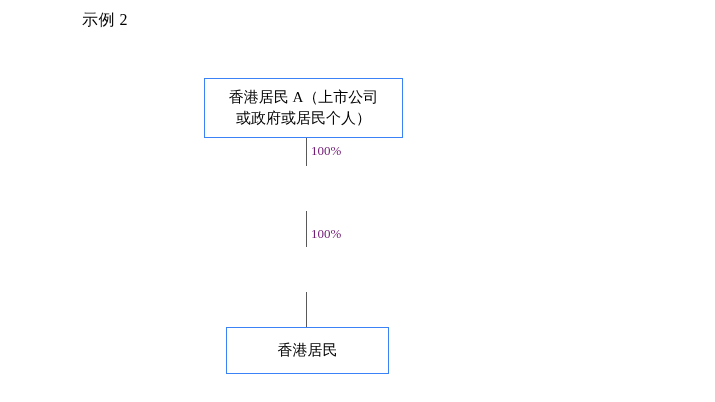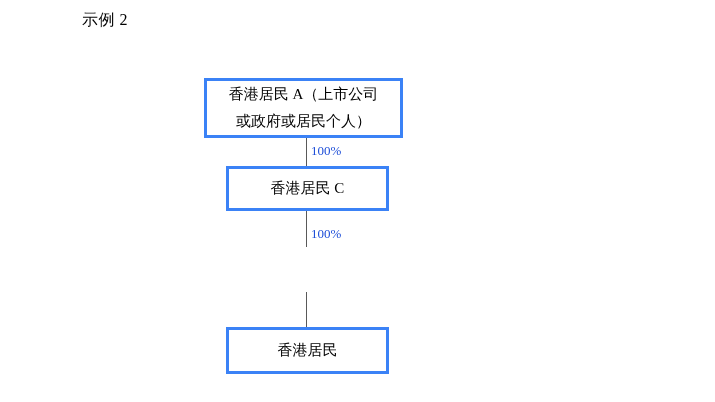--- a/index.html
+++ b/index.html
@@ -26,28 +26,28 @@
     top: 10px;
     font-size: 16px;
     line-height: 20px;
     letter-spacing: 0.5px;
     white-space: nowrap;
     color: #000000;
   }
   .node {
     position: absolute;
     box-sizing: border-box;
-    border: 3px solid #3b82f6;
+    border: 1px solid #3b82f6;
     background: #ffffff;
     display: flex;
     align-items: center;
     justify-content: center;
     text-align: center;
     font-size: 15px;
-    line-height: 27px;
+    line-height: 21px;
     color: #000000;
   }
   .node-label {
     display: block;
     white-space: pre-line;
     padding: 0 4px;
   }
   #node-a {
     left: 204px;
     top: 78px;
@@ -89,21 +89,21 @@
   }
   #connector-b-mainland {
     left: 306px;
     top: 292px;
     height: 35px;
   }
   .edge-label {
     position: absolute;
     font-size: 13px;
     line-height: 15px;
-    color: #1d4ed8;
+    color: #701a75;
     white-space: nowrap;
   }
   #edge-label-a-c {
     left: 311px;
     top: 143px;
   }
   #edge-label-c-b {
     left: 311px;
     top: 226px;
   }
@@ -117,23 +117,20 @@
 
   <div class="node" id="node-a">
     <span class="node-label">香港居民 A（上市公司
 或政府或居民个人）</span>
   </div>
 
   <div class="connector" id="connector-a-c"></div>
 
   <div class="edge-label" id="edge-label-a-c">100%</div>
 
-  <div class="node" id="node-c">
-    <span class="node-label">香港居民 C</span>
-  </div>
 
   <div class="connector" id="connector-c-b"></div>
 
   <div class="edge-label" id="edge-label-c-b">100%</div>
 
 
   <div class="connector" id="connector-b-mainland"></div>
 
   <div class="node" id="node-mainland">
     <span class="node-label">香港居民</span>

